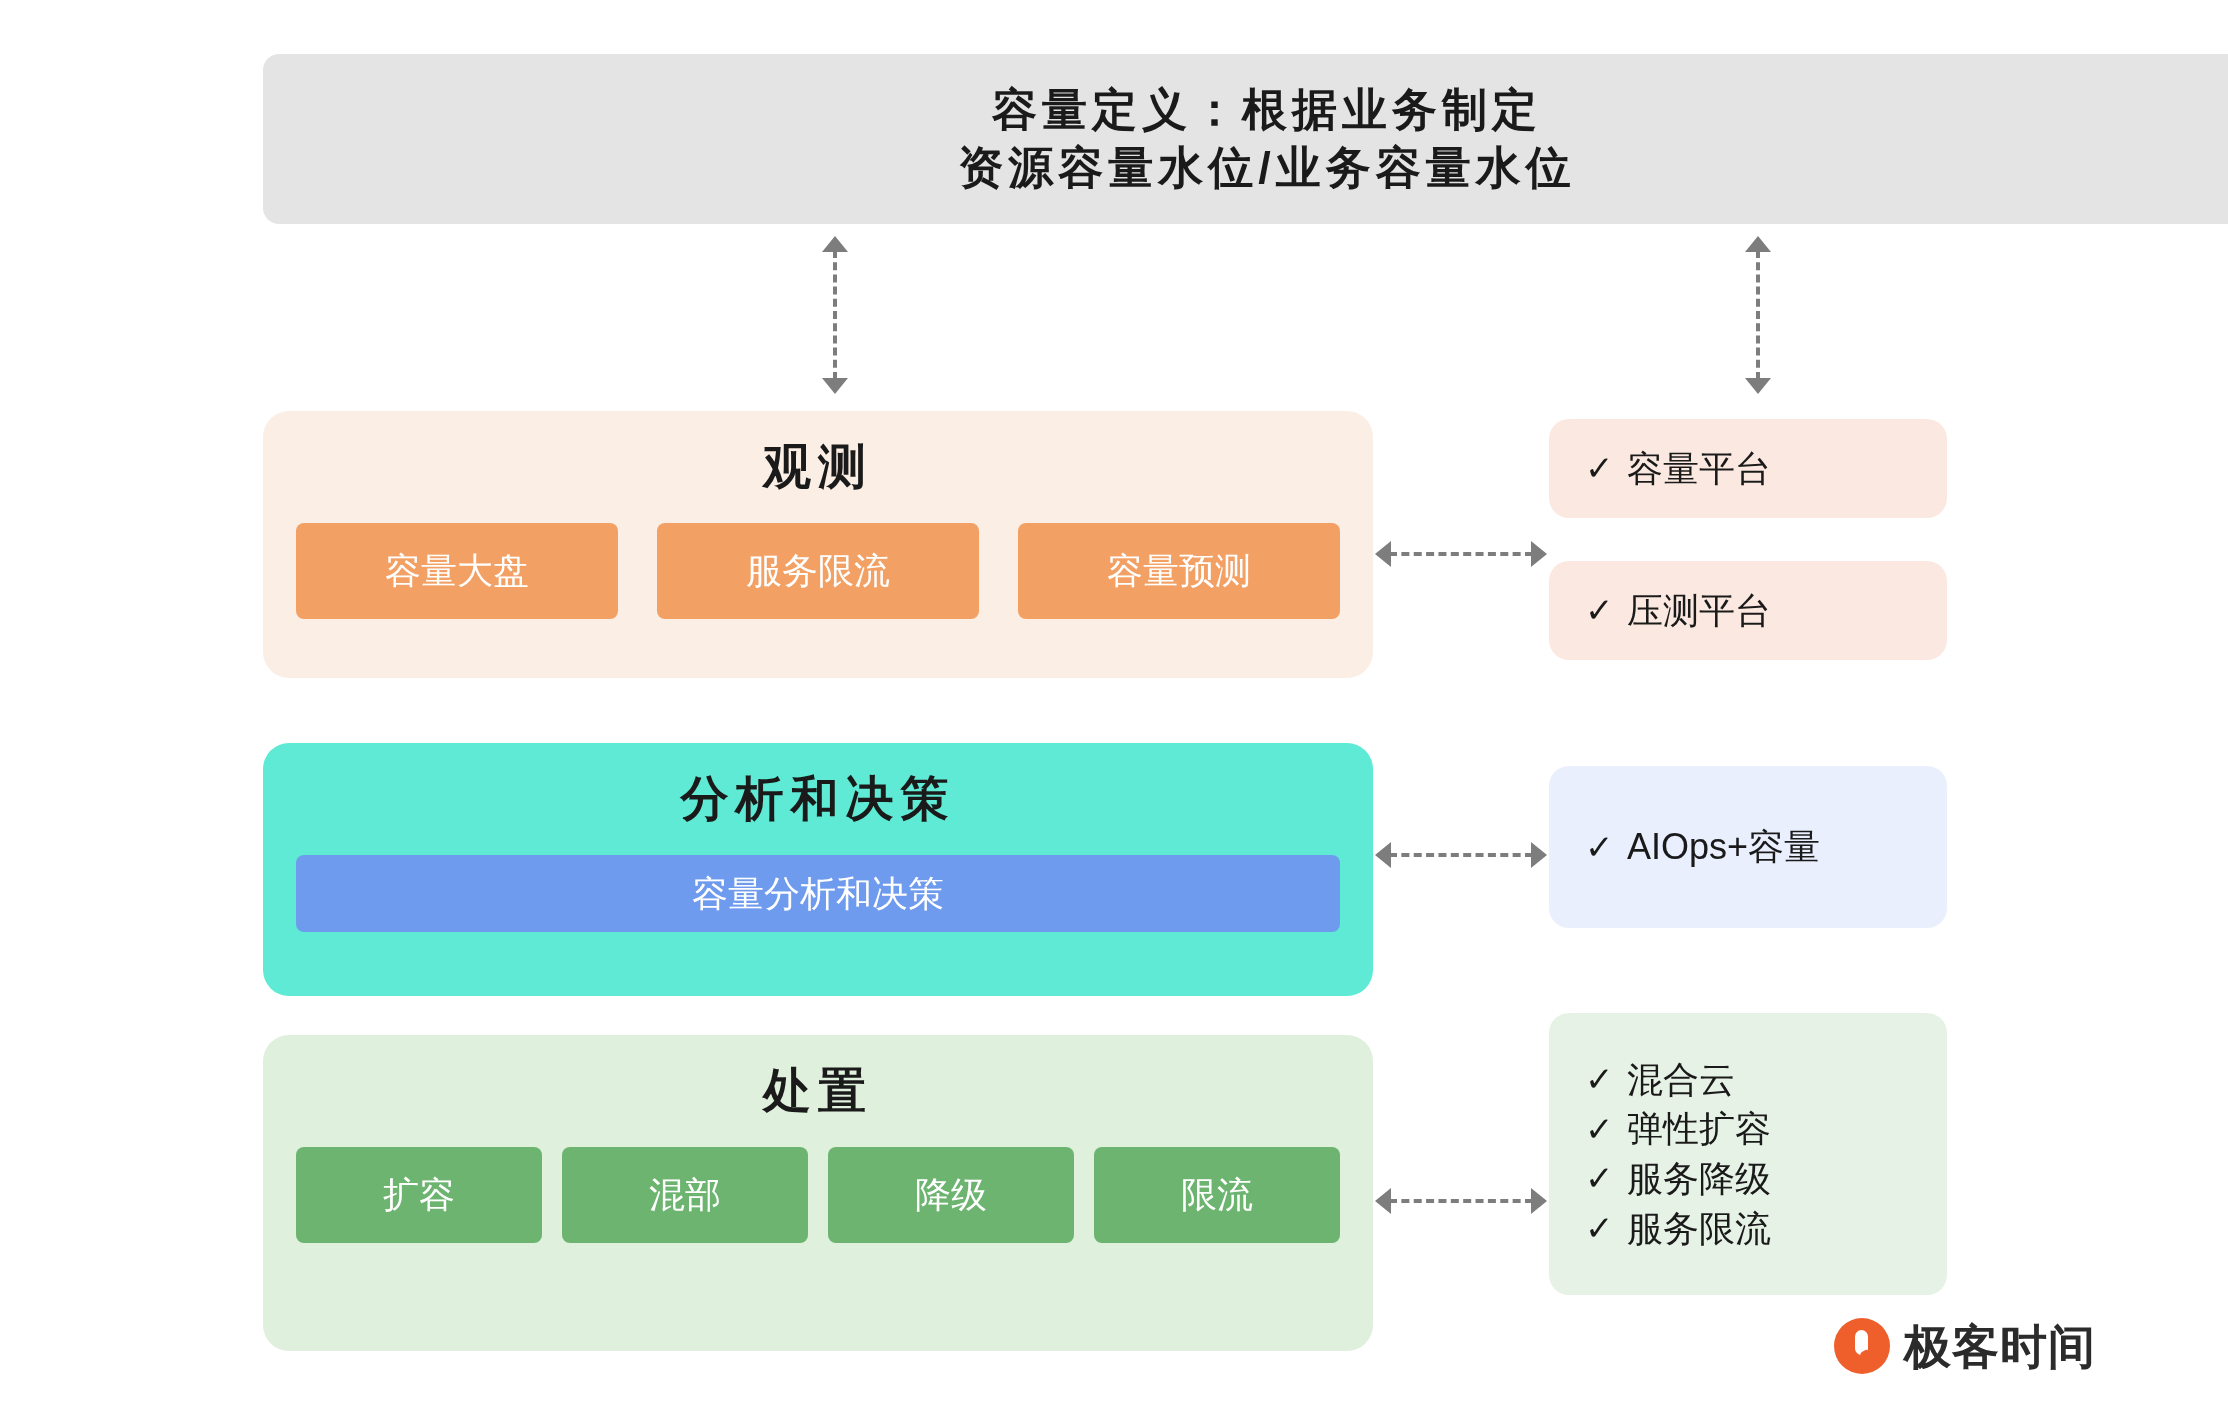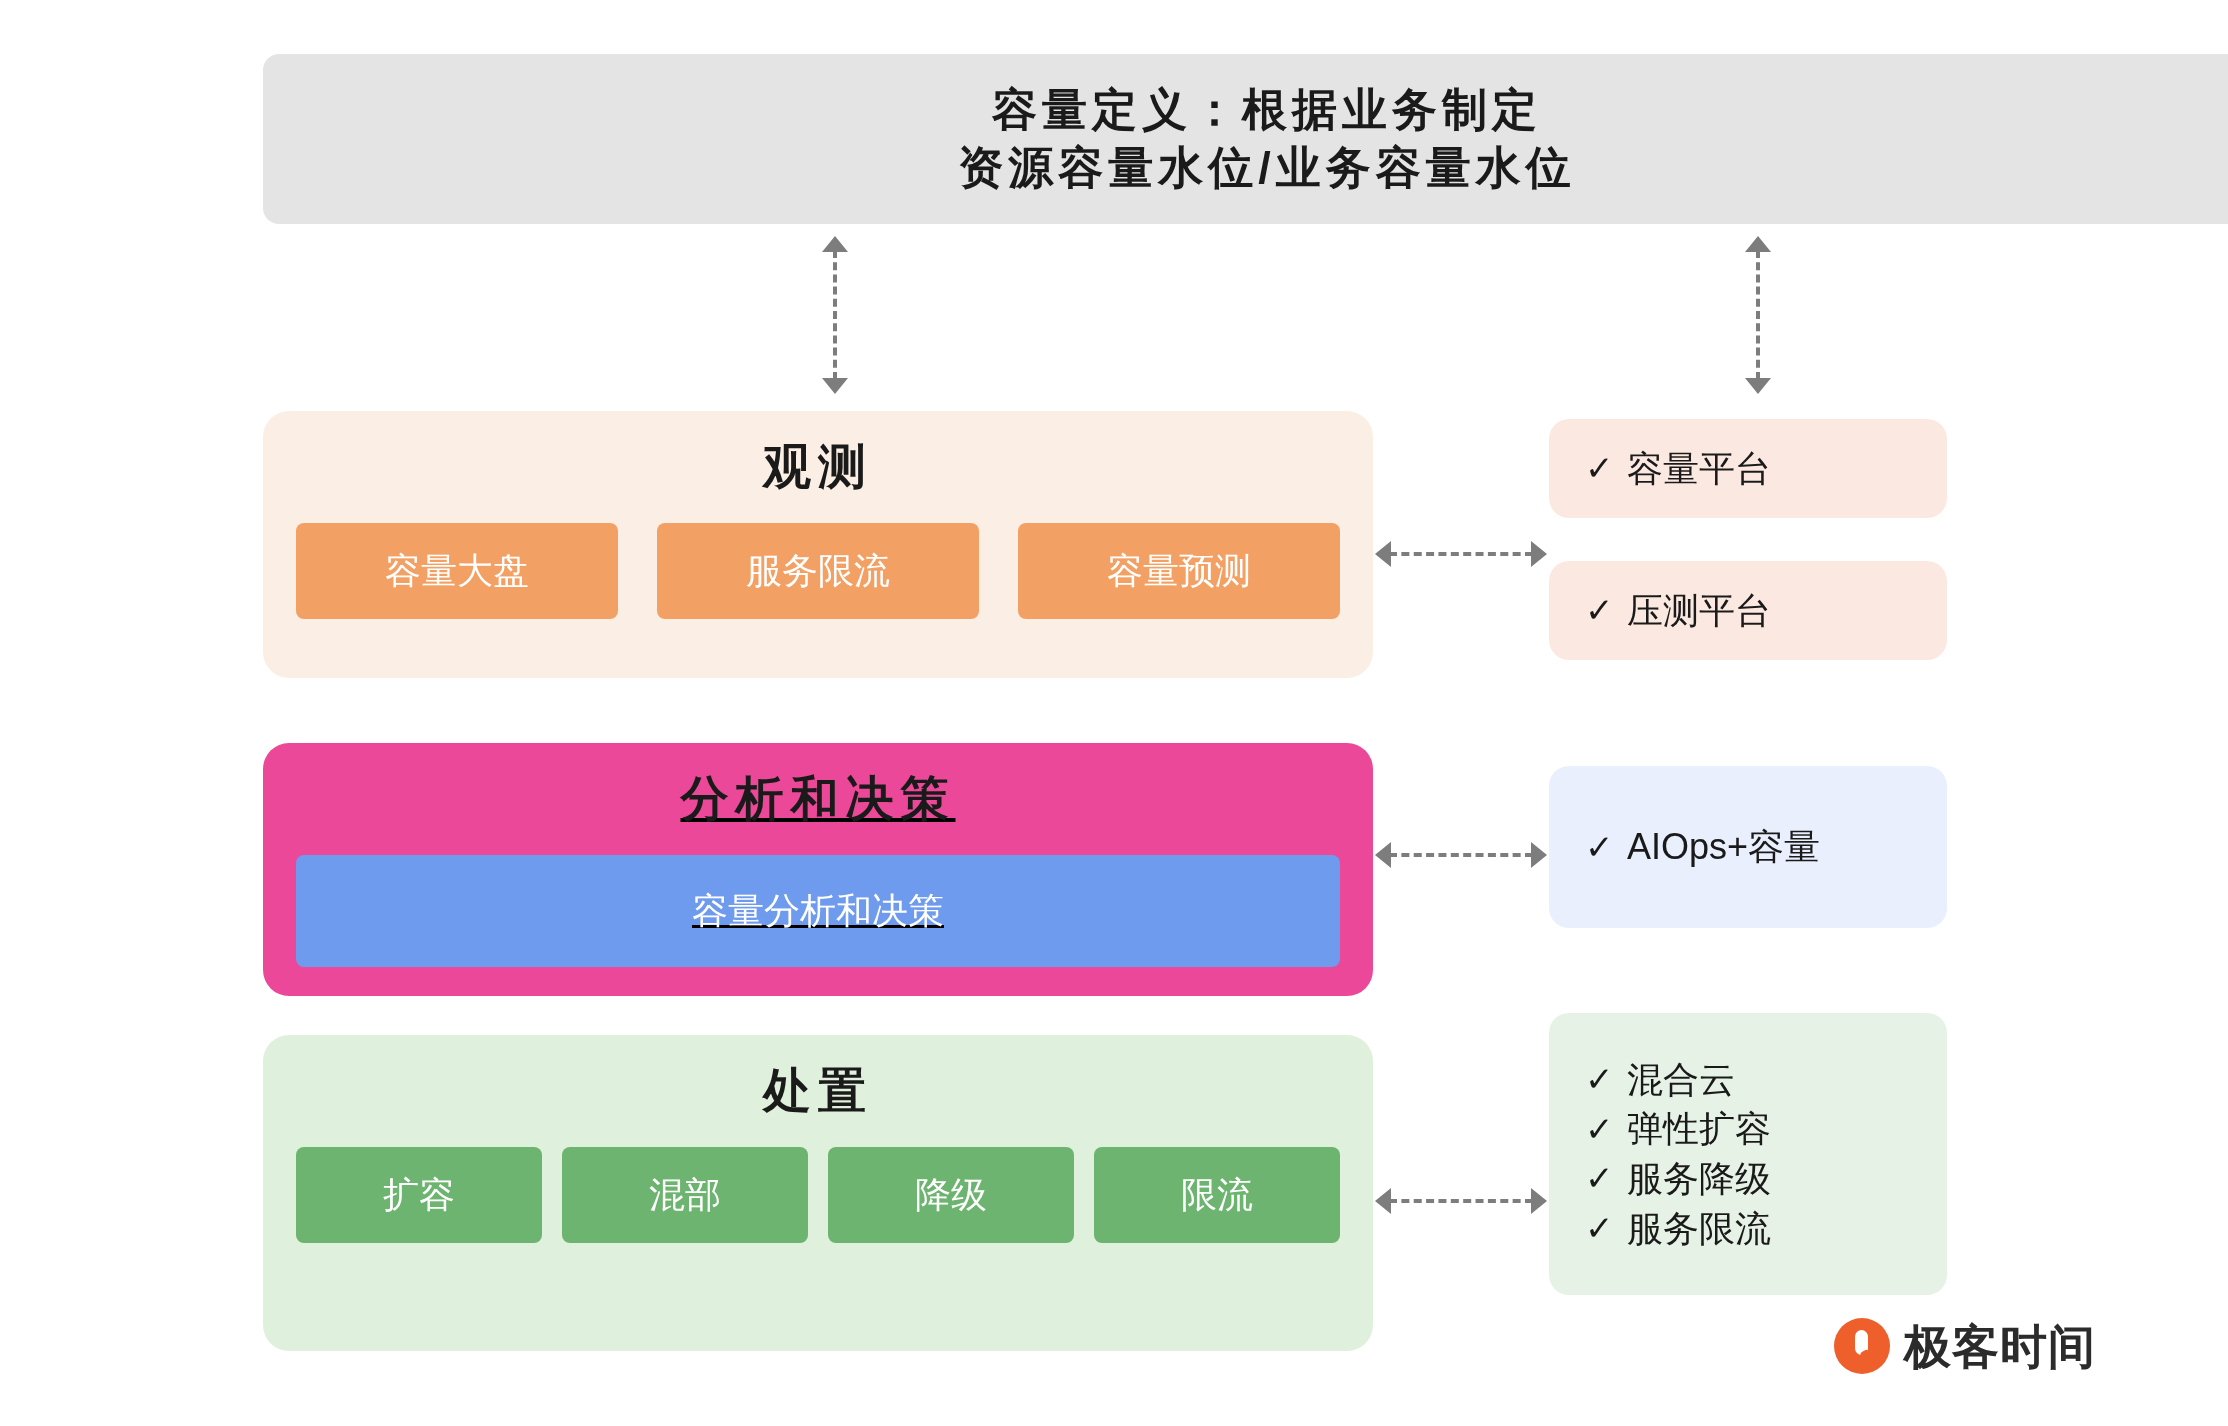--- a/index.html
+++ b/index.html
@@ -162,31 +162,30 @@
   #layer-observe .chip {
     background: #f3a064;
     height: 96px;
     flex: 1;
   }
 
   
   #layer-analyse {
     top: 743px;
     height: 253px;
-    background: #ec4899;
+    background: #5eead4;
     padding-top: 32px;
-    text-decoration: underline;
   }
   #layer-analyse .chip-row {
     margin-top: 32px;
     padding: 0 33px;
   }
   #layer-analyse .chip {
     background: #6e9bee;
-    height: 112px;
+    height: 77px;
     flex: 1;
   }
 
   
   #layer-dispose {
     top: 1035px;
     height: 316px;
     background: #dff0dc;
     padding-top: 32px;
   }

